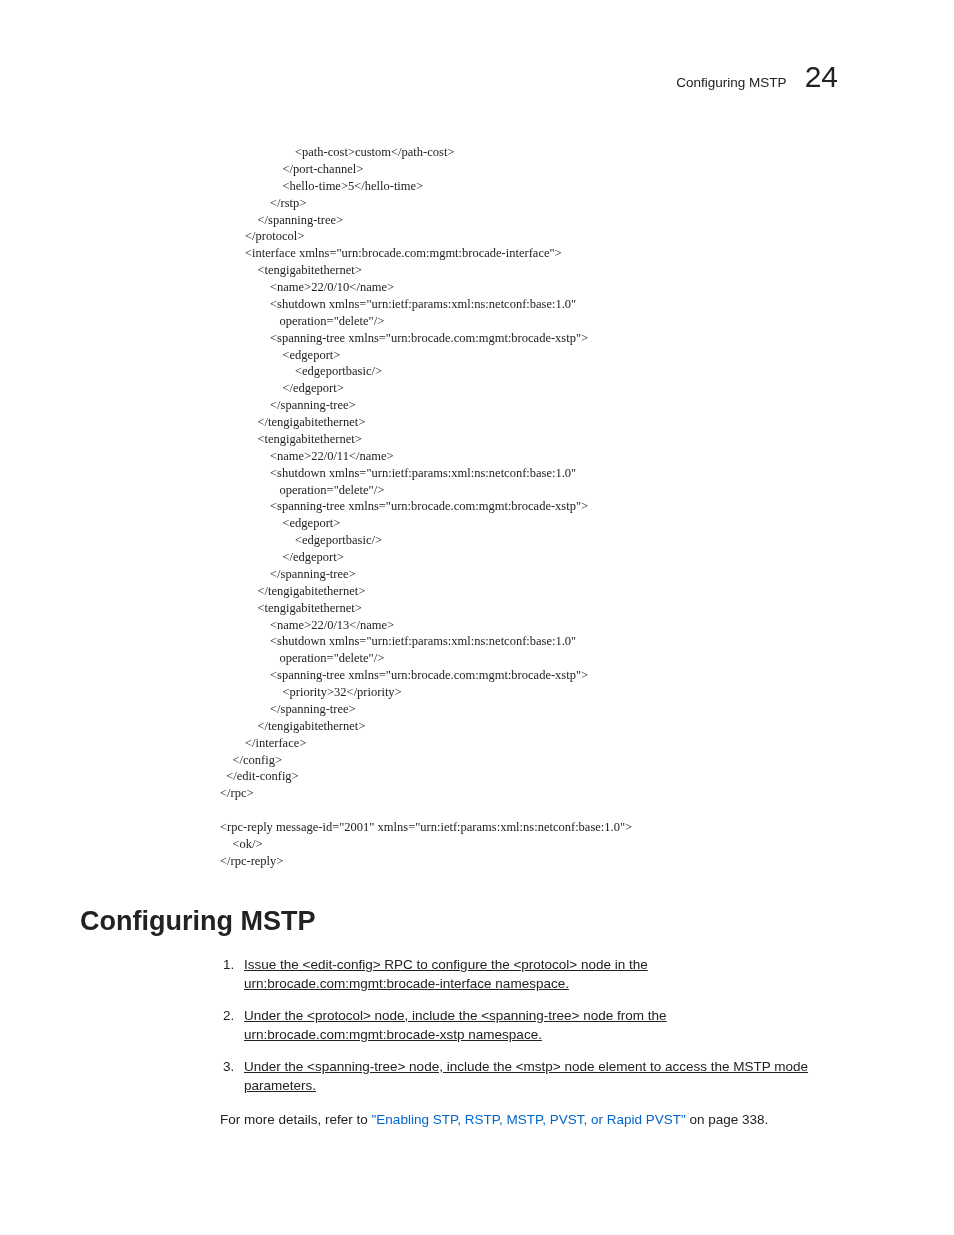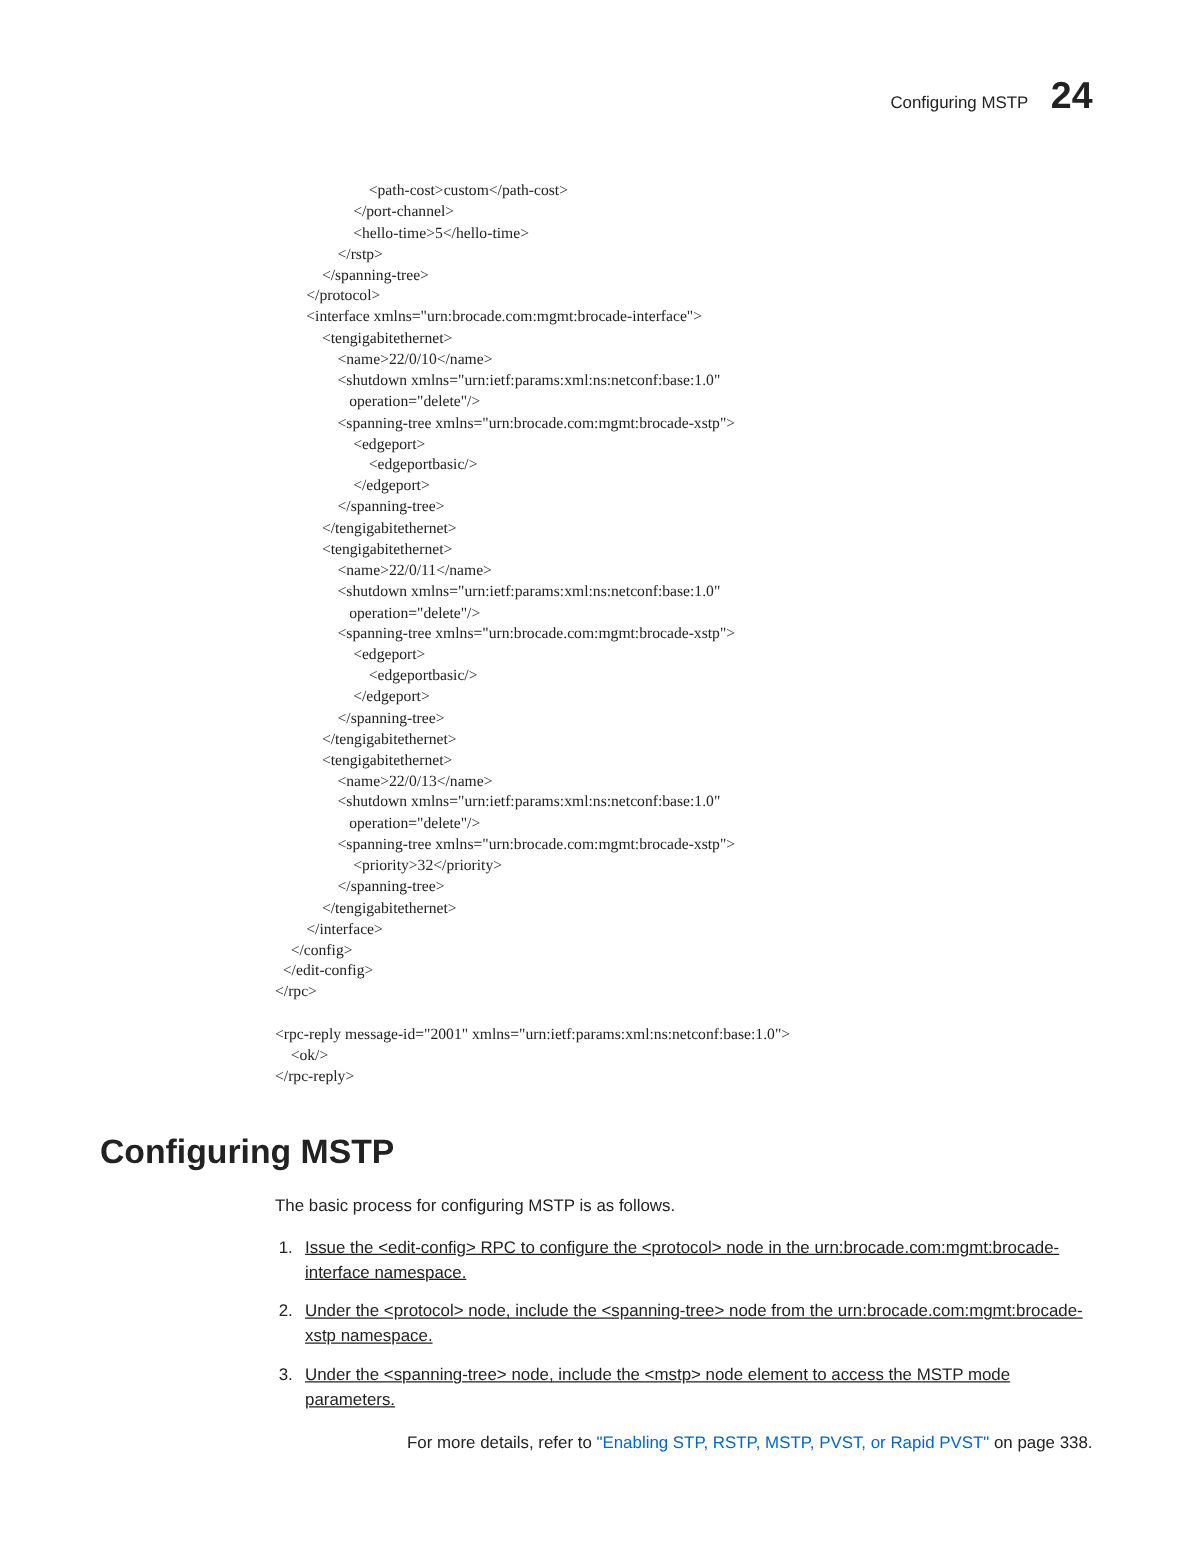--- a/index.html
+++ b/index.html
@@ -4,36 +4,36 @@
 <style>
   body {
     margin: 0;
     padding: 0;
     font-family: Arial, Helvetica, sans-serif;
     color: #222;
     background: #fff;
     width: 954px;
   }
   .page {
-    padding: 60px 80px 60px 80px;
+    padding: 60px 116px 60px 80px;
     box-sizing: border-box;
   }
   .header {
     display: flex;
     justify-content: flex-end;
     align-items: baseline;
     gap: 18px;
     margin-bottom: 50px;
   }
   .header-title {
     font-size: 13.5px;
   }
   .chapter-num {
     font-size: 30px;
-    font-weight: 700;
+    font-weight: 400;
   }
   .code-block {
     font-family: Liberation Serif, serif;
     font-size: 12.5px;
     white-space: pre;
     line-height: 1.35;
     margin-left: 140px;
     margin-bottom: 36px;
   }
   h2.section {
@@ -53,21 +53,20 @@
     margin: 0 0 14px 0;
     padding-left: 18px;
   }
   ol.steps li {
     margin-bottom: 12px;
     padding-left: 6px;
     text-decoration: underline;
   }
   .refer {
     margin: 0;
-    text-align: right;
   }
   .link {
     color: #0066cc;
   }
 </style>
 </head>
 <body>
 
 <div class="page">
 
@@ -116,21 +115,20 @@
   &lt;/edit-config&gt;
 &lt;/rpc&gt;
 
 &lt;rpc-reply message-id="2001" xmlns="urn:ietf:params:xml:ns:netconf:base:1.0"&gt;
     &lt;ok/&gt;
 &lt;/rpc-reply&gt;</div>
 
   <h2 class="section">Configuring MSTP</h2>
 
   <div class="body-text">
-    <p class="intro">The basic process for configuring MSTP is as follows.</p>
     <ol class="steps">
       <li>Issue the &lt;edit-config&gt; RPC to configure the &lt;protocol&gt; node in the urn:brocade.com:mgmt:brocade-interface namespace.</li>
       <li>Under the &lt;protocol&gt; node, include the &lt;spanning-tree&gt; node from the urn:brocade.com:mgmt:brocade-xstp namespace.</li>
       <li>Under the &lt;spanning-tree&gt; node, include the &lt;mstp&gt; node element to access the MSTP mode parameters.</li>
     </ol>
     <p class="refer">
       <span>For more details, refer to </span><span class="link">"Enabling STP, RSTP, MSTP, PVST, or Rapid PVST"</span><span> on page 338.</span>
     </p>
   </div>
 

